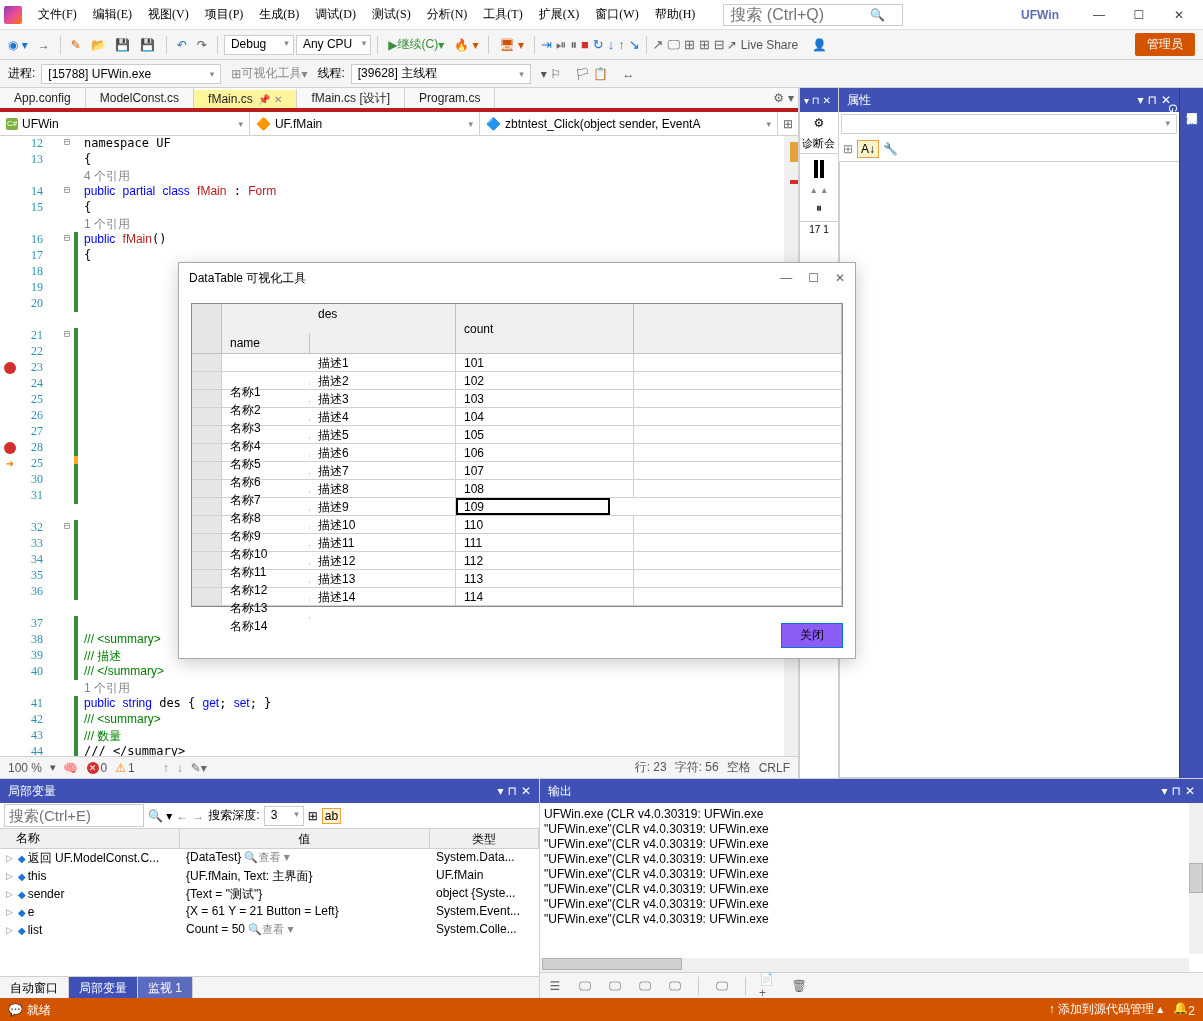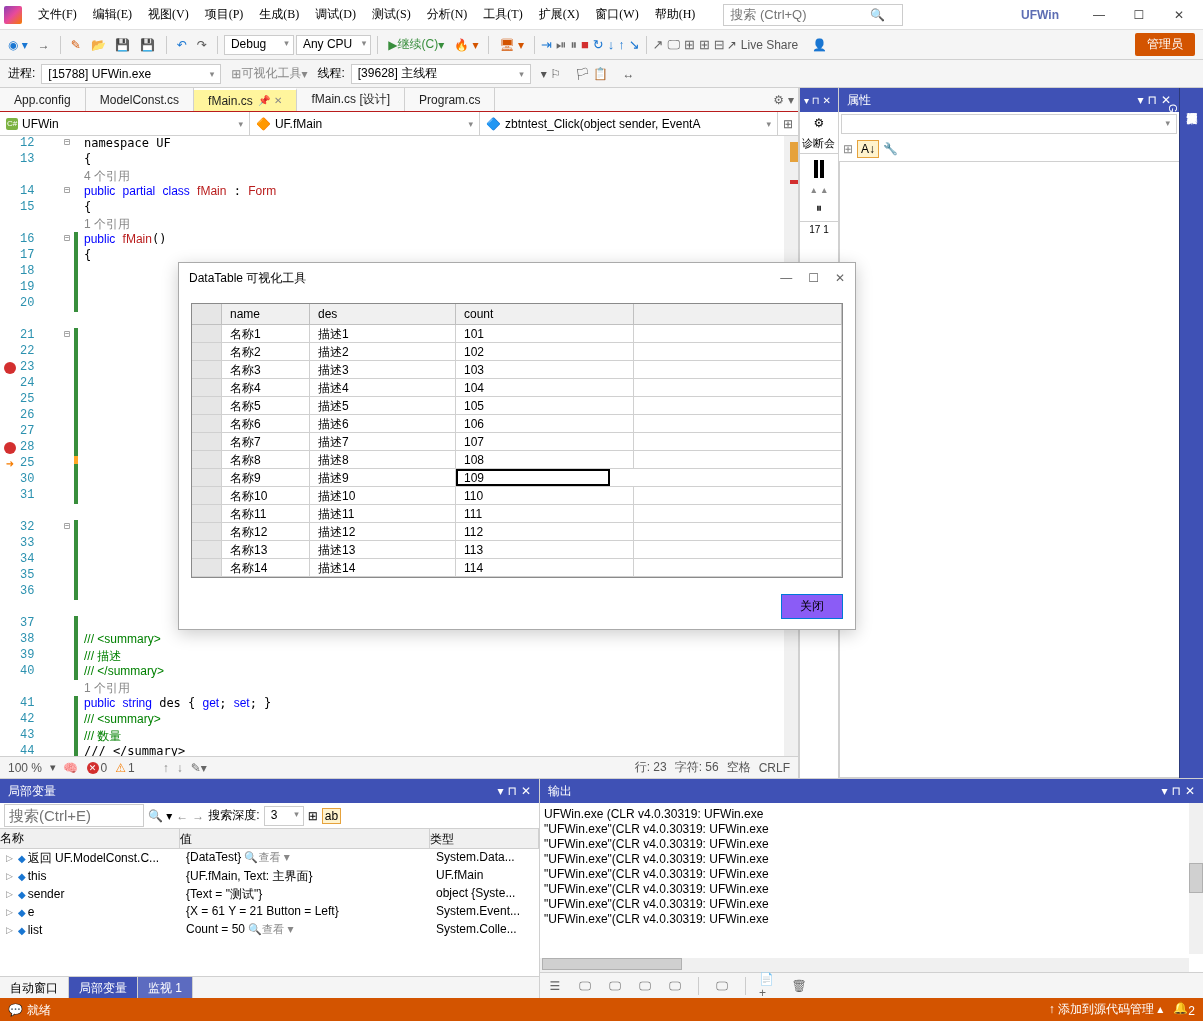--- a/index.html
+++ b/index.html
@@ -1,54 +1,54 @@
 <!DOCTYPE html>
 <html><head>
 <meta charset="utf-8">
 <style>
 * { margin: 0; padding: 0; box-sizing: border-box; font-family: "Microsoft YaHei", "Segoe UI", Tahoma, sans-serif; font-size: 12px; }
 body { background: #fff; width: 1203px; height: 1021px; overflow: hidden; position: relative; }
 .titlebar { height: 30px; background: #fff; display: flex; align-items: center; padding: 0 4px; border-bottom: 1px solid #e0e0e0; }
 .logo { width: 18px; height: 18px; margin-right: 8px; background: linear-gradient(135deg, #8b3fb3 0%, #e84a9b 50%, #f57c00 100%); border-radius: 2px; }
 .menu-item { padding: 4px 8px; cursor: pointer; font-family: Liberation Serif, serif; }
 .search-box { margin-left: 20px; display: flex; align-items: center; border: 1px solid #ccc; background: #fff; height: 22px; width: 180px; padding: 0 6px; }
-.search-box input { border: none; outline: none; width: 140px; font-size: 13px; }
+.search-box input { border: none; outline: none; width: 140px; font-size: 16px; }
 .search-icon { color: #555; font-size: 12px; }
 .app-title { margin-left: auto; margin-right: 20px; color: #5d6db3; font-weight: bold; }
 .win-controls { display: flex; }
 .win-btn { width: 40px; height: 26px; display: flex; align-items: center; justify-content: center; color: #444; }
 .toolbar { height: 30px; background: #f5f5f5; display: flex; align-items: center; padding: 0 4px; border-bottom: 1px solid #d0d0d0; gap: 2px; }
 .tb-btn { padding: 2px 4px; color: #555; display: inline-flex; align-items: center; }
 .tb-sep { width: 1px; height: 18px; background: #ccc; margin: 0 4px; }
 .tb-dropdown { border: 1px solid #ccc; background: #fff; padding: 1px 18px 1px 6px; height: 20px; position: relative; min-width: 70px; }
 .tb-dropdown::after { content: "▾"; position: absolute; right: 4px; top: 2px; font-size: 9px; color: #888; }
 .play-btn { color: #388e3c; }
 .flame { color: #d35400; }
 .admin-btn { background: #d35400; color: #fff; padding: 3px 12px; border-radius: 2px; margin-left: auto; margin-right: 4px; }
 .live-share { color: #555; margin-right: 8px; display: flex; align-items: center; gap: 4px; }
 .toolbar2 { height: 28px; background: #f5f5f5; display: flex; align-items: center; padding: 0 8px; border-bottom: 1px solid #d0d0d0; gap: 6px; }
 .proc-combo { border: 1px solid #ccc; background: #fff; padding: 1px 6px; height: 20px; min-width: 180px; display: flex; align-items: center; justify-content: space-between; }
 .proc-combo::after { content: "▾"; font-size: 9px; color: #888; }
 .main-area { display: flex; height: 690px; }
 .editor-col { flex: 1; display: flex; flex-direction: column; border-right: 1px solid #d0d0d0; }
-.tabbar { height: 24px; background: #f8f8f8; display: flex; border-bottom: 1px solid #b91c1c; position: relative; text-align: right; }
+.tabbar { height: 24px; background: #f8f8f8; display: flex; border-bottom: 4px solid #b91c1c; position: relative; text-align: right; }
 .tab { padding: 4px 14px; color: #1e1e1e; display: flex; align-items: center; gap: 6px; border-right: 1px solid #d0d0d0; }
 .tab.active { background: #fff59d; border-top: 2px solid #fff; }
 .tab .pin { font-size: 10px; color: #888; }
 .tab-tools { margin-left: auto; display: flex; align-items: center; gap: 4px; padding-right: 4px; color: #666; }
 .nav-bar { height: 24px; display: flex; border-bottom: 1px solid #d0d0d0; }
 .nav-combo { flex: 1; border-right: 1px solid #d0d0d0; padding: 3px 6px; background: #fff; display: flex; align-items: center; gap: 4px; overflow: hidden; }
 .nav-combo::after { content: "▾"; margin-left: auto; font-size: 9px; color: #888; }
 .cs-icon { display: inline-block; width: 12px; height: 12px; background: #7cb342; color: #fff; font-size: 8px; text-align: center; line-height: 12px; border-radius: 2px; }
 .struct-icon { color: #e6a23c; }
 .method-icon { color: #c586c0; }
 .code-area { flex: 1; display: flex; overflow: hidden; background: #fff; position: relative; }
 .bp-dot { width: 12px; height: 12px; background: #d32f2f; border-radius: 50%; margin: 2px auto; }
 .code-line { display: flex; height: 16px; }
-.ln { width: 40px; text-align: left; padding-right: 6px; color: #2b91af; font-family: Liberation Mono, monospace; }
+.ln { width: 40px; text-align: center; padding-right: 6px; color: #2b91af; font-family: Liberation Serif, serif; }
 .fold { width: 14px; text-align: center; color: #888; font-family: Consolas, monospace; font-size: 10px; }
 .chg { width: 4px; }
 .chg.g { background: #388e3c; }
 .chg.og { background: linear-gradient(to bottom, #ffa726 50%, #388e3c 50%); }
 .bp { width: 20px; text-align: center; }
 .txt { padding-left: 6px; font-family: Consolas, monospace; }
 .kw { color: #0000ff; }
 .cls { color: #b91c1c; text-align: right; }
 .cmt { color: #008000; }
 .ref { color: #888; }
@@ -66,21 +66,21 @@
 .props-combo::after { content: "▾"; position: absolute; right: 6px; top: 3px; font-size: 9px; color: #888; }
 .side-tabs { width: 24px; background: #3f51b5; color: #fff; display: flex; flex-direction: column; writing-mode: vertical-rl; text-orientation: mixed; padding: 8px 2px; border-left: 1px solid #2c3a7a; }
 .side-tab { padding: 8px 2px; font-size: 11px; }
 .bottom-area { display: flex; height: 220px; border-top: 1px solid #d0d0d0; }
 .locals-panel { width: 540px; display: flex; flex-direction: column; border-right: 1px solid #d0d0d0; }
 .output-panel { flex: 1; display: flex; flex-direction: column; }
 .locals-search { height: 26px; border-bottom: 1px solid #d0d0d0; display: flex; align-items: center; padding: 0 4px; gap: 4px; background: #fff; }
 .locals-search input { border: 1px solid #ccc; padding: 2px 4px; width: 140px; font-size: 15px; }
 .locals-table { flex: 1; overflow: hidden; background: #fff; }
 .lt-header { display: flex; background: #f0f0f0; border-bottom: 1px solid #d0d0d0; height: 20px; }
-.lt-header > div { padding: 2px 0; border-right: 1px solid #d0d0d0; }
+.lt-header > div { padding: 2px 16px; border-right: 1px solid #d0d0d0; text-align: center; }
 .lt-row { display: flex; height: 18px; }
 .lt-row > div { padding: 1px 6px; overflow: hidden; white-space: nowrap; text-overflow: ellipsis; }
 .lt-name { width: 180px; display: flex; align-items: center; gap: 2px; }
 .lt-val { width: 250px; }
 .lt-type { flex: 1; }
 .expand { color: #888; font-size: 9px; width: 10px; display: inline-block; }
 .var-icon { color: #1976d2; font-size: 10px; }
 .mag { color: #888; font-size: 11px; }
 .bottom-tabs { height: 22px; background: #f5f5f5; display: flex; border-top: 1px solid #d0d0d0; }
 .btab { padding: 3px 10px; border-right: 1px solid #d0d0d0; }
@@ -92,21 +92,21 @@
 .statusbar .sb-right { margin-left: auto; display: flex; align-items: center; gap: 10px; }
 .modal-backdrop { position: absolute; left: 0; top: 0; right: 0; bottom: 0; pointer-events: none; }
 .modal { position: absolute; left: 178px; top: 262px; width: 678px; background: #fff; border: 1px solid #aaa; box-shadow: 0 4px 16px rgba(0,0,0,0.2); pointer-events: auto; }
 .modal-title { height: 30px; display: flex; align-items: center; padding: 0 10px; }
 .modal-title .mctrl { margin-left: auto; display: flex; gap: 16px; color: #666; }
 .modal-body { padding: 10px 12px; }
 .dt-grid { border: 1px solid #8a8a8a; background: #fff; }
 .dt-header { display: flex; background: #f0f0f0; border-bottom: 1px solid #c0c0c0; }
 .dt-header > div { padding: 3px 8px; border-right: 1px solid #c0c0c0; }
 .dt-corner { width: 30px; background: #e6e6e6; border-right: 1px solid #c0c0c0; }
-.dt-col-name { width: 88px; }
+.dt-col-name { width: 88px; margin-top: 29px; }
 .dt-col-des { width: 146px; }
 .dt-col-count { display: flex; align-items: center; }
 .dt-col-count.wide { width: 178px; }
 .dt-col-count.narrow { width: 154px; }
 .dt-col-last { flex: 1; }
 .dt-row { display: flex; border-bottom: 1px solid #d0d0d0; height: 18px; }
 .dt-row > div { padding: 1px 8px; border-right: 1px solid #d0d0d0; }
 .dt-row .rh { width: 30px; background: #e6e6e6; }
 .dt-row .sel-cell { border: 2px solid #000; padding: 0 6px; }
 .modal-footer { display: flex; justify-content: flex-end; padding: 6px 12px 10px; }

